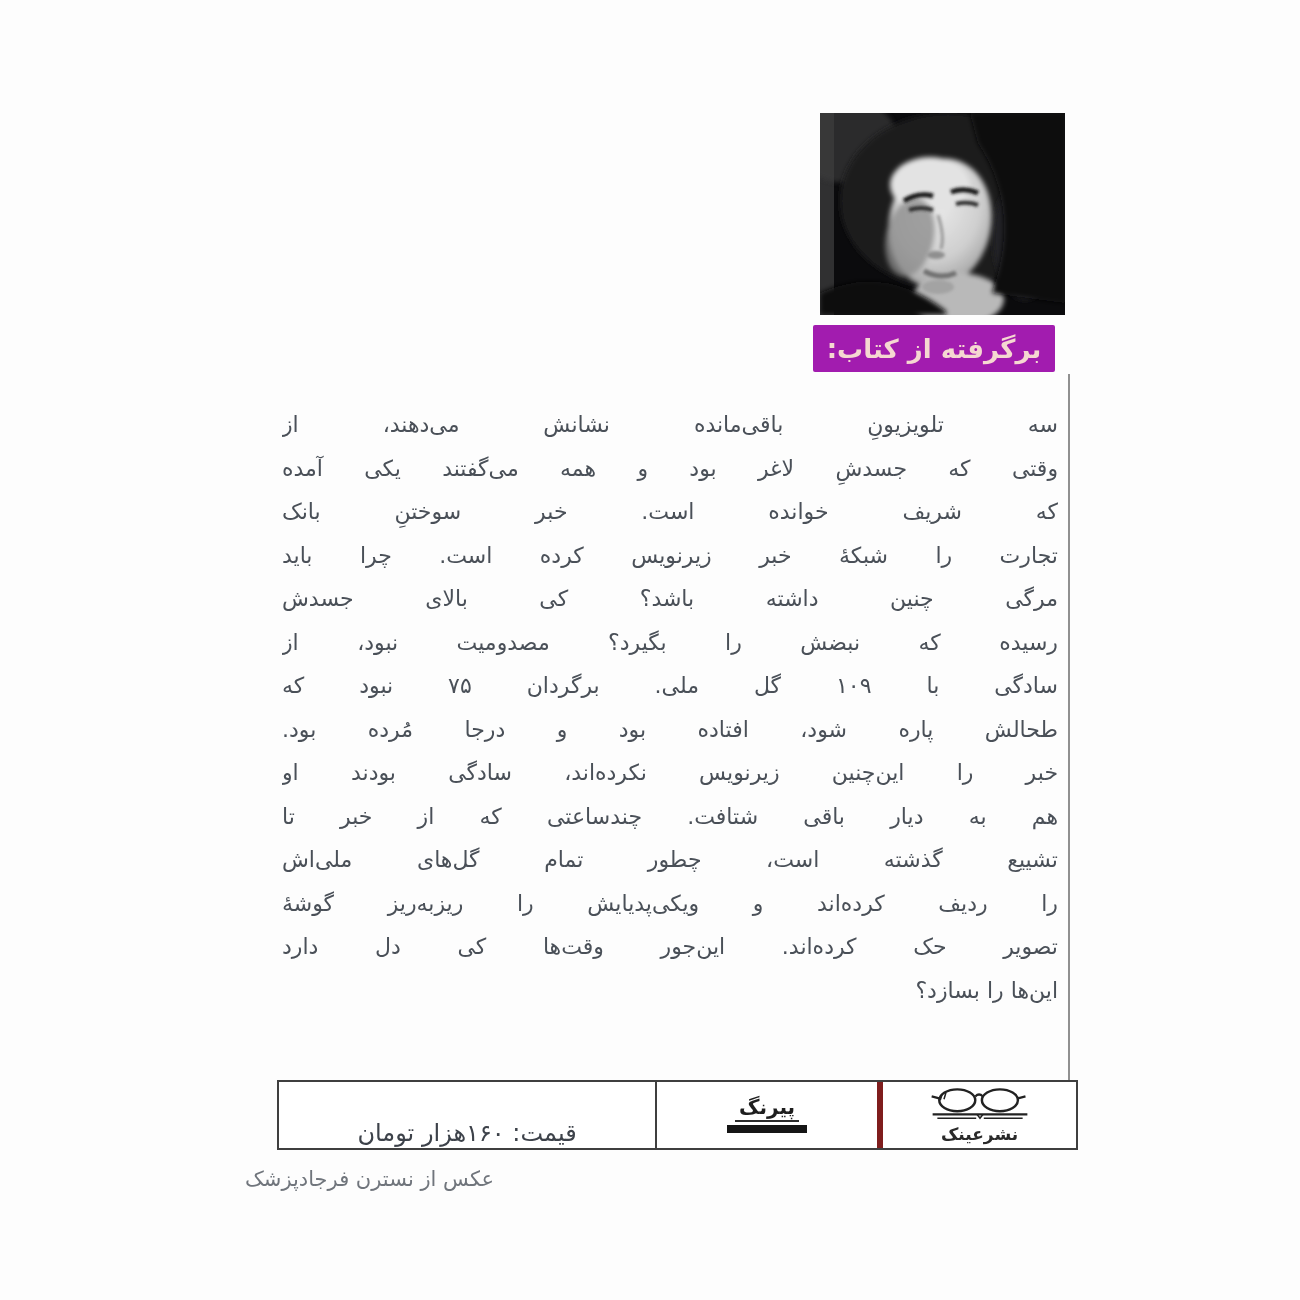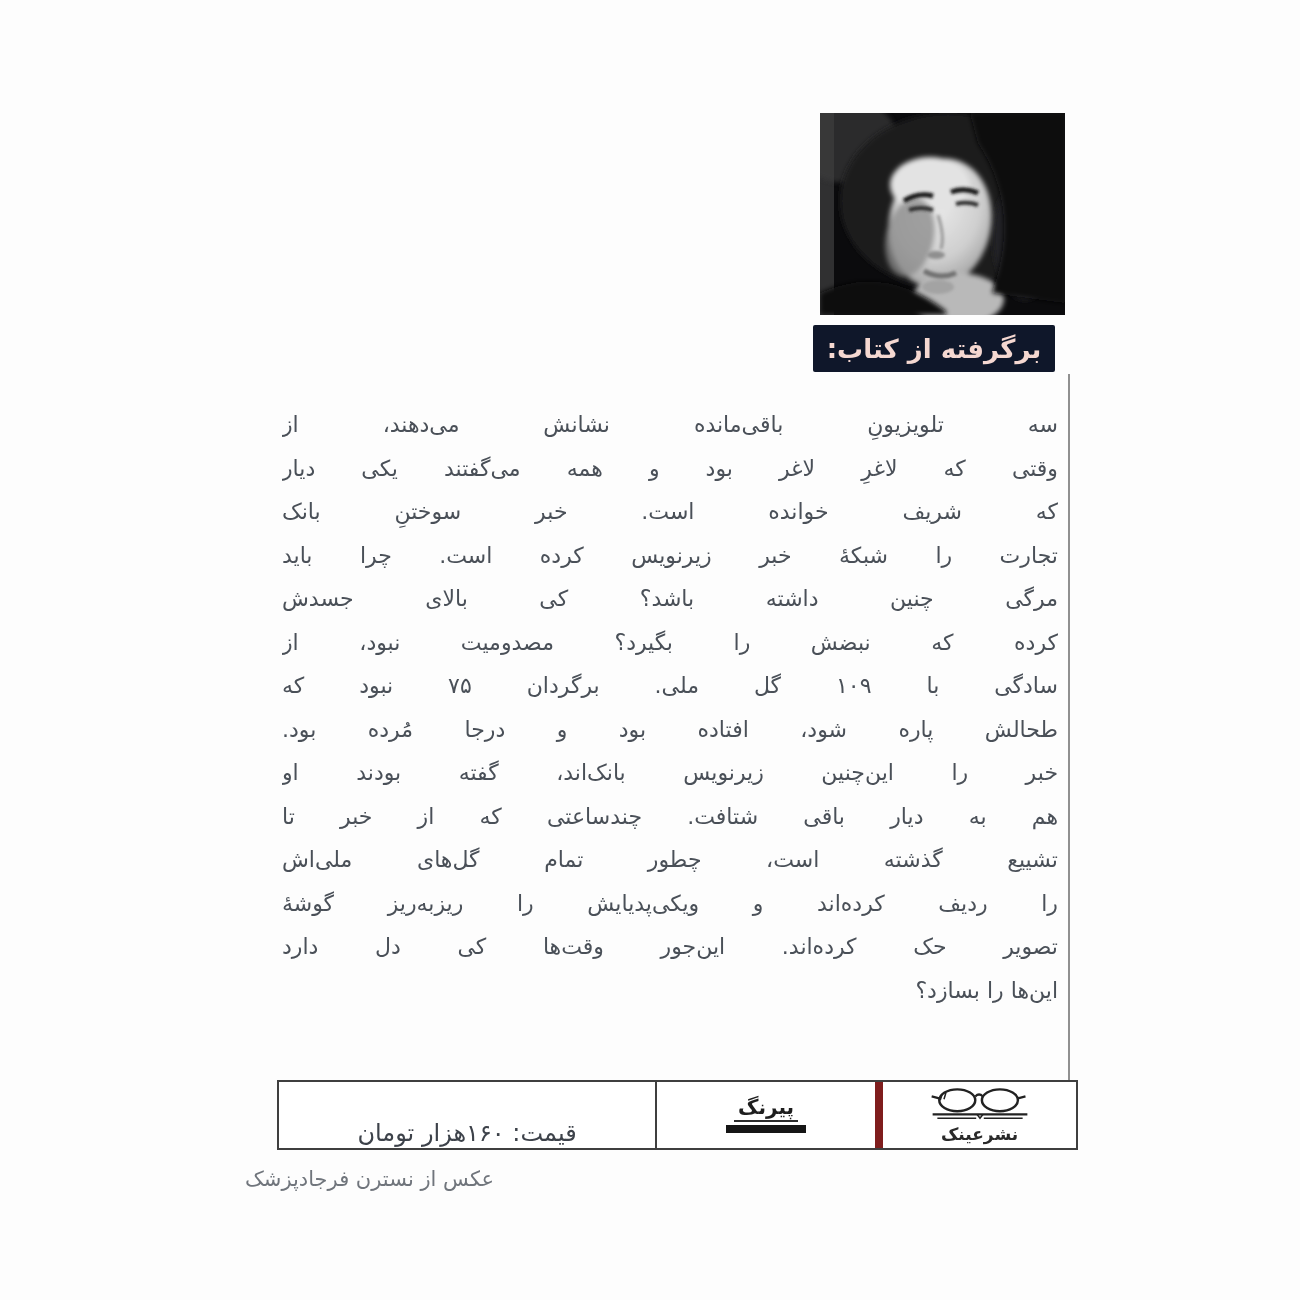--- a/index.html
+++ b/index.html
@@ -11,21 +11,21 @@
   }
   
   .photo {
     position:absolute; left:820px; top:113px; width:245px; height:202px;
     background:#0b0b0d;
   }
   .photo svg { display:block; width:100%; height:100%; }
   
   .badge {
     position:absolute; left:813px; top:325px; width:242px; height:47px;
-    background:#0f172a; color:#f5d8d1;
+    background:#a21caf; color:#f5d8d1;
     display:flex; align-items:center; justify-content:center;
     direction:rtl; font-size:26px; font-weight:bold; letter-spacing:.5px;
     border-radius:2px;
   }
   
   .vline {
     position:absolute; left:1068px; top:374px; width:2px; height:706px;
     background:#909090;
   }
   
@@ -41,21 +41,21 @@
   .xline.last { text-align-last:right; -moz-text-align-last:right; }
   
   .footer {
     position:absolute; left:277px; top:1080px; width:801px; height:70px;
     border:2px solid #3f3f3f; display:flex; direction:rtl; background:#fff;
   }
   .cell {
     display:flex; flex-direction:column; align-items:center; justify-content:center;
   }
   .cell.publisher { width:193px; }
-  .cell.imprint  { width:228px; border-right:8px solid #7f1d1d; border-left:2px solid #3f3f3f; }
+  .cell.imprint  { width:228px; border-right:6px solid #7f1d1d; border-left:2px solid #3f3f3f; }
   .cell.price    { flex:1;margin-top:36px; }
   .publisher-name {
     direction:rtl; font-size:17px; font-weight:bold; color:#2a2a2a; margin-top:1px;
   }
   .imprint-word { direction:rtl; font-size:20px; font-weight:bold; color:#1e1e1e; line-height:20px; }
   .imprint-bar-thin  { width:64px; height:2px; background:#2c2c2c; margin-top:3px; }
   .imprint-bar-thick { width:80px; height:8px; background:#151515; margin-top:3px; }
   .price-text { direction:rtl; font-size:24px; color:#3d424a; }
   
   .credit {
@@ -110,28 +110,28 @@
   </div>
 
   <div class="badge">
     <span>برگرفته از کتاب:</span>
   </div>
 
   <div class="vline"></div>
 
   <div class="excerpt">
     <div class="xline">سه تلویزیونِ باقی‌مانده نشانش می‌دهند، از</div>
-    <div class="xline">وقتی که لاغرِ لاغر بود و همه می‌گفتند یکی دیار</div>
+    <div class="xline">وقتی که جسدشِ لاغر بود و همه می‌گفتند یکی آمده</div>
     <div class="xline">که شریف خوانده است. خبر سوختنِ بانک</div>
     <div class="xline">تجارت را شبکهٔ خبر زیرنویس کرده است. چرا باید</div>
     <div class="xline">مرگی چنین داشته باشد؟ کی بالای جسدش</div>
-    <div class="xline">کرده که نبضش را بگیرد؟ مصدومیت نبود، از</div>
+    <div class="xline">رسیده که نبضش را بگیرد؟ مصدومیت نبود، از</div>
     <div class="xline">سادگی با ۱۰۹ گل ملی. برگردان ۷۵ نبود که</div>
     <div class="xline">طحالش پاره شود، افتاده بود و درجا مُرده بود.</div>
-    <div class="xline">خبر را این‌چنین زیرنویس بانک‌اند، گفته بودند او</div>
+    <div class="xline">خبر را این‌چنین زیرنویس نکرده‌اند، سادگی بودند او</div>
     <div class="xline">هم به دیار باقی شتافت. چندساعتی که از خبر تا</div>
     <div class="xline">تشییع گذشته است، چطور تمام گل‌های ملی‌اش</div>
     <div class="xline">را ردیف کرده‌اند و ویکی‌پدیایش را ریزبه‌ریز گوشهٔ</div>
     <div class="xline">تصویر حک کرده‌اند. این‌جور وقت‌ها کی دل دارد</div>
     <div class="xline last">این‌ها را بسازد؟</div>
   </div>
 
   <div class="footer">
 
     <div class="cell publisher">

